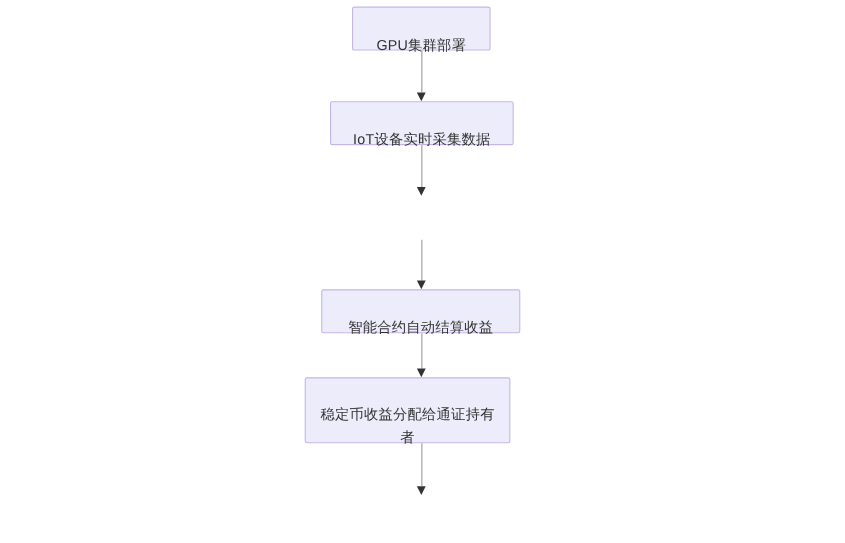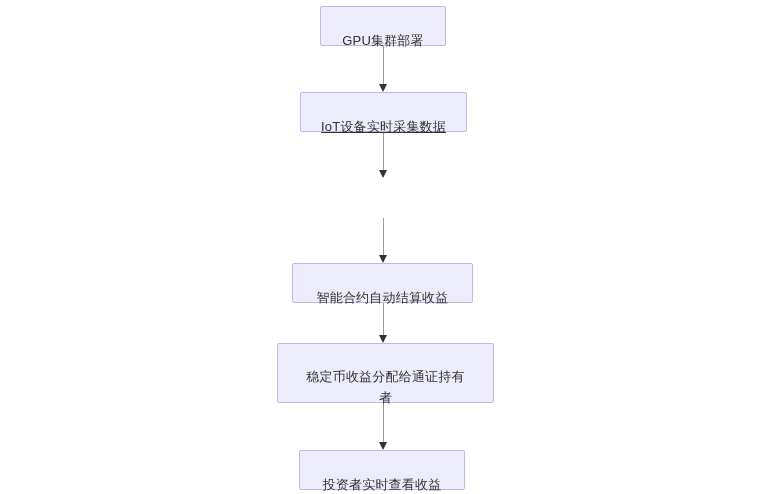--- a/index.html
+++ b/index.html
@@ -72,31 +72,28 @@
   <div class="edge" style="left:383px; top:303px; height:32px;"></div>
   <div class="arrowhead" style="left:379px; top:335px;"></div>
 
   <div class="edge" style="left:383px; top:403px; height:39px;"></div>
   <div class="arrowhead" style="left:379px; top:442px;"></div>
 
   <div class="node" style="left:320px; top:6px; width:126px; height:40px;">
     <span class="node-label">GPU集群部署</span>
   </div>
 
-  <div class="node" style="left:300px; top:92px; width:167px; height:40px;text-decoration:underline;">
+  <div class="node" style="left:300px; top:92px; width:167px; height:40px;">
     <span class="node-label">IoT设备实时采集数据</span>
   </div>
 
 
   <div class="node" style="left:292px; top:263px; width:181px; height:40px;justify-content:flex-end;">
     <span class="node-label">智能合约自动结算收益</span>
   </div>
 
-  <div class="node" style="left:277px; top:343px; width:217px; height:60px;">
+  <div class="node" style="left:277px; top:343px; width:187px; height:60px;">
     <span class="node-label">稳定币收益分配给通证持有
 者</span>
   </div>
 
-  <div class="node" style="left:299px; top:450px; width:166px; height:40px;">
-    <span class="node-label">投资者实时查看收益</span>
-  </div>
 
 </div>
 
 </body></html>

